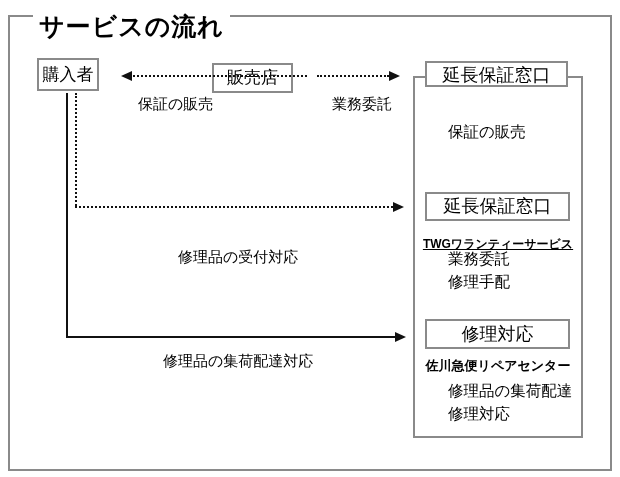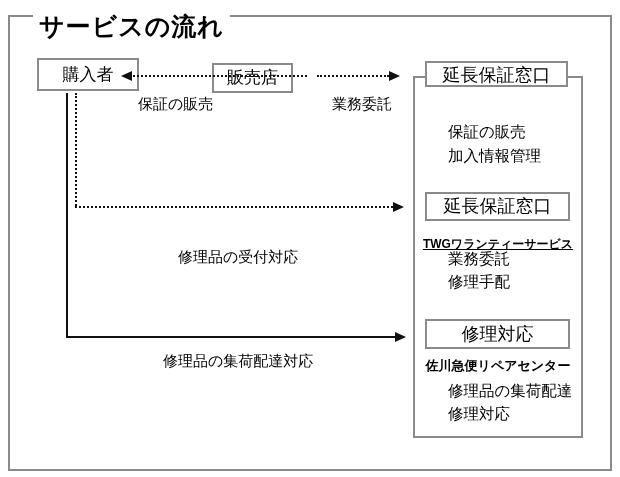--- a/index.html
+++ b/index.html
@@ -37,21 +37,21 @@
   
   .node {
     position: absolute;
     border: 2px solid #8a8a8a;
     background: #ffffff;
     text-align: center;
     font-size: 17px;
     white-space: nowrap;
     box-sizing: border-box;
   }
-  .node-purchaser { left: 37px; top: 58px; width: 102px; height: 33px; line-height: 29px; }
+  .node-purchaser { left: 37px; top: 58px; width: 62px; height: 33px; line-height: 29px; }
   .node-dealer    { left: 212px; top: 63px; width: 81px; height: 30px; line-height: 26px; }
   
   .bigbox {
     position: absolute;
     left: 413px; top: 76px;
     width: 170px; height: 362px;
     border: 2px solid #8a8a8a;
     background: #ffffff;
     box-sizing: border-box;
   }
@@ -145,21 +145,20 @@
 
   <div class="vline-solid a4-vline"></div>
   <div class="hline-solid a4-hline"></div>
   <div class="head head-right a4-head"></div>
   <div class="flow-label label-pickup">修理品の集荷配達対応</div>
 
   <div class="bigbox"></div>
 
   <div class="sec-header sec0-header">延長保証窓口</div>
   <div class="item sec0-item0">保証の販売</div>
-  <div class="item sec0-item1">加入情報管理</div>
 
   <div class="sec-header sec1-header">延長保証窓口</div>
   <div class="company sec1-company">TWGワランティーサービス</div>
   <div class="item sec1-item0">業務委託</div>
   <div class="item sec1-item1">修理手配</div>
 
   <div class="sec-header sec2-header">修理対応</div>
   <div class="company sec2-company">佐川急便リペアセンター</div>
   <div class="item sec2-item0">修理品の集荷配達</div>
   <div class="item sec2-item1">修理対応</div>

